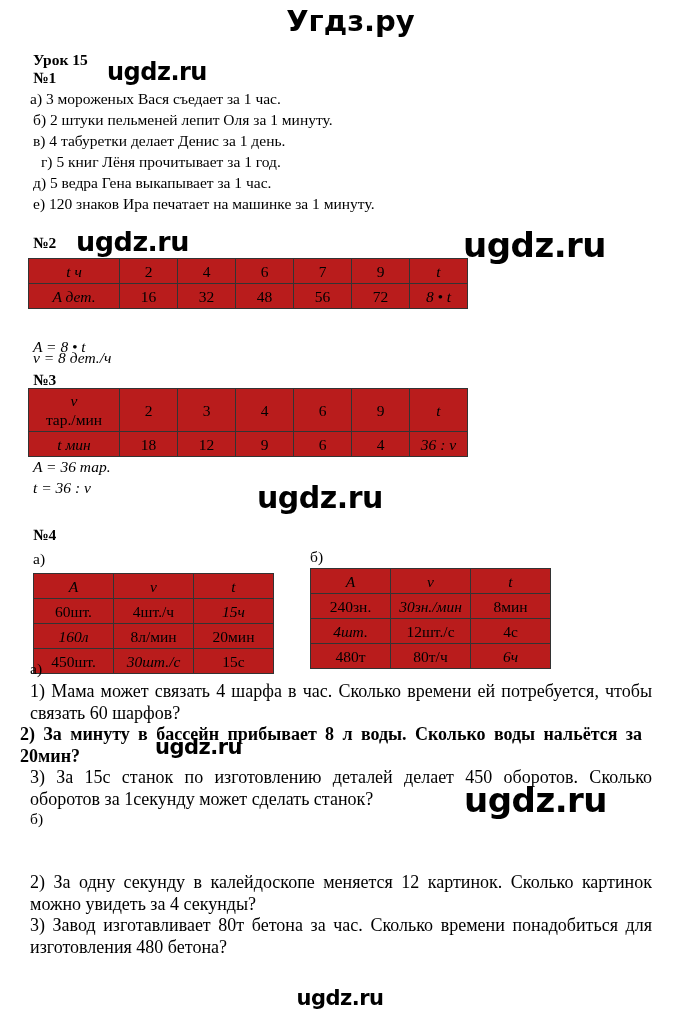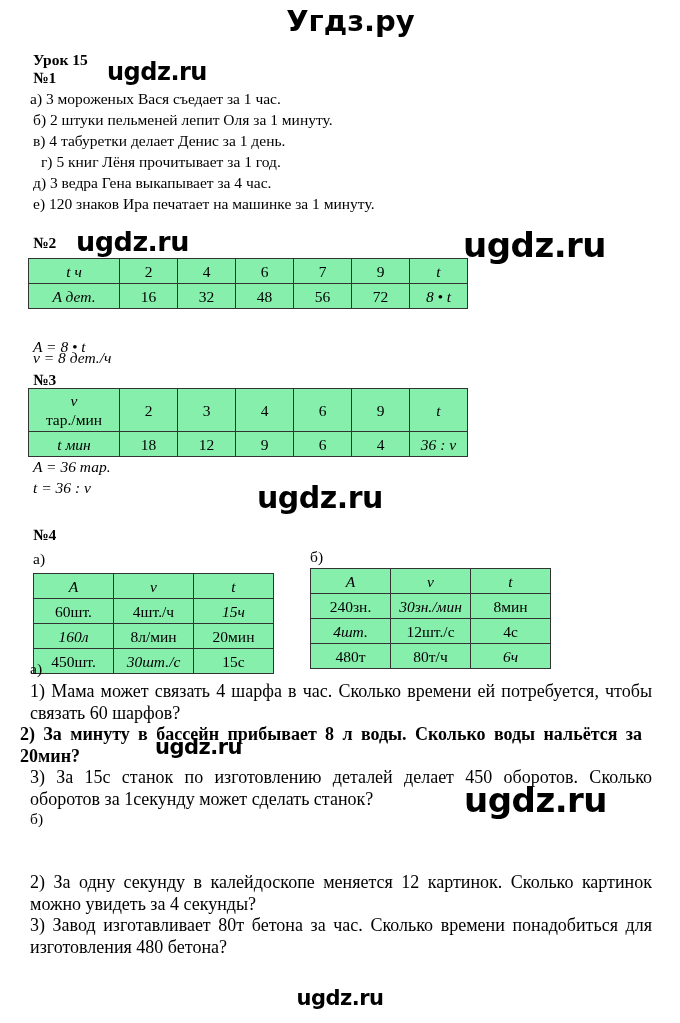--- a/index.html
+++ b/index.html
@@ -71,21 +71,21 @@
     line-height: 21.5px;
     text-align: justify;
     text-justify: inter-word;
   }
 
   
   table.grid {
     position: absolute;
     border-collapse: collapse;
     font-size: 15.5px;
-    background: #86efac;
+    background: #b91c1c;
   }
   table.grid td {
     border: 1px solid #333333;
     text-align: center;
     vertical-align: middle;
     padding: 1px 2px;
     line-height: 19px;
   }
 
   
@@ -120,21 +120,21 @@
   <div class="wm wm-6">ugdz.ru</div>
   <div class="wm wm-bottom">ugdz.ru</div>
 
   <div class="heading" style="left:33px; top:51px;">Урок 15</div>
   <div class="heading" style="left:33px; top:69px;">№1</div>
 
   <div class="txt" style="left:30px; top:88px;">а) 3 мороженых Вася съедает за 1 час.</div>
   <div class="txt" style="left:33px; top:109px;">б) 2 штуки пельменей лепит Оля за 1 минуту.</div>
   <div class="txt" style="left:33px; top:130px;">в) 4 табуретки делает Денис за 1 день.</div>
   <div class="txt" style="left:33px; top:151px;margin-left:8px;">г) 5 книг Лёня прочитывает за 1 год.</div>
-  <div class="txt" style="left:33px; top:172px;">д) 3 ведра Гена выкапывает за 4 час.</div>
+  <div class="txt" style="left:33px; top:172px;">д) 5 ведра Гена выкапывает за 1 час.</div>
   <div class="txt" style="left:33px; top:193px;">е) 120 знаков Ира печатает на машинке за 1 минуту.</div>
 
   <div class="heading" style="left:33px; top:234px;">№2</div>
 
   <table class="grid" id="table-2">
     <tbody>
         <tr>
       <td class="c0 ital">t ч</td>
       <td class="cx">2</td>
       <td class="cx">4</td>

